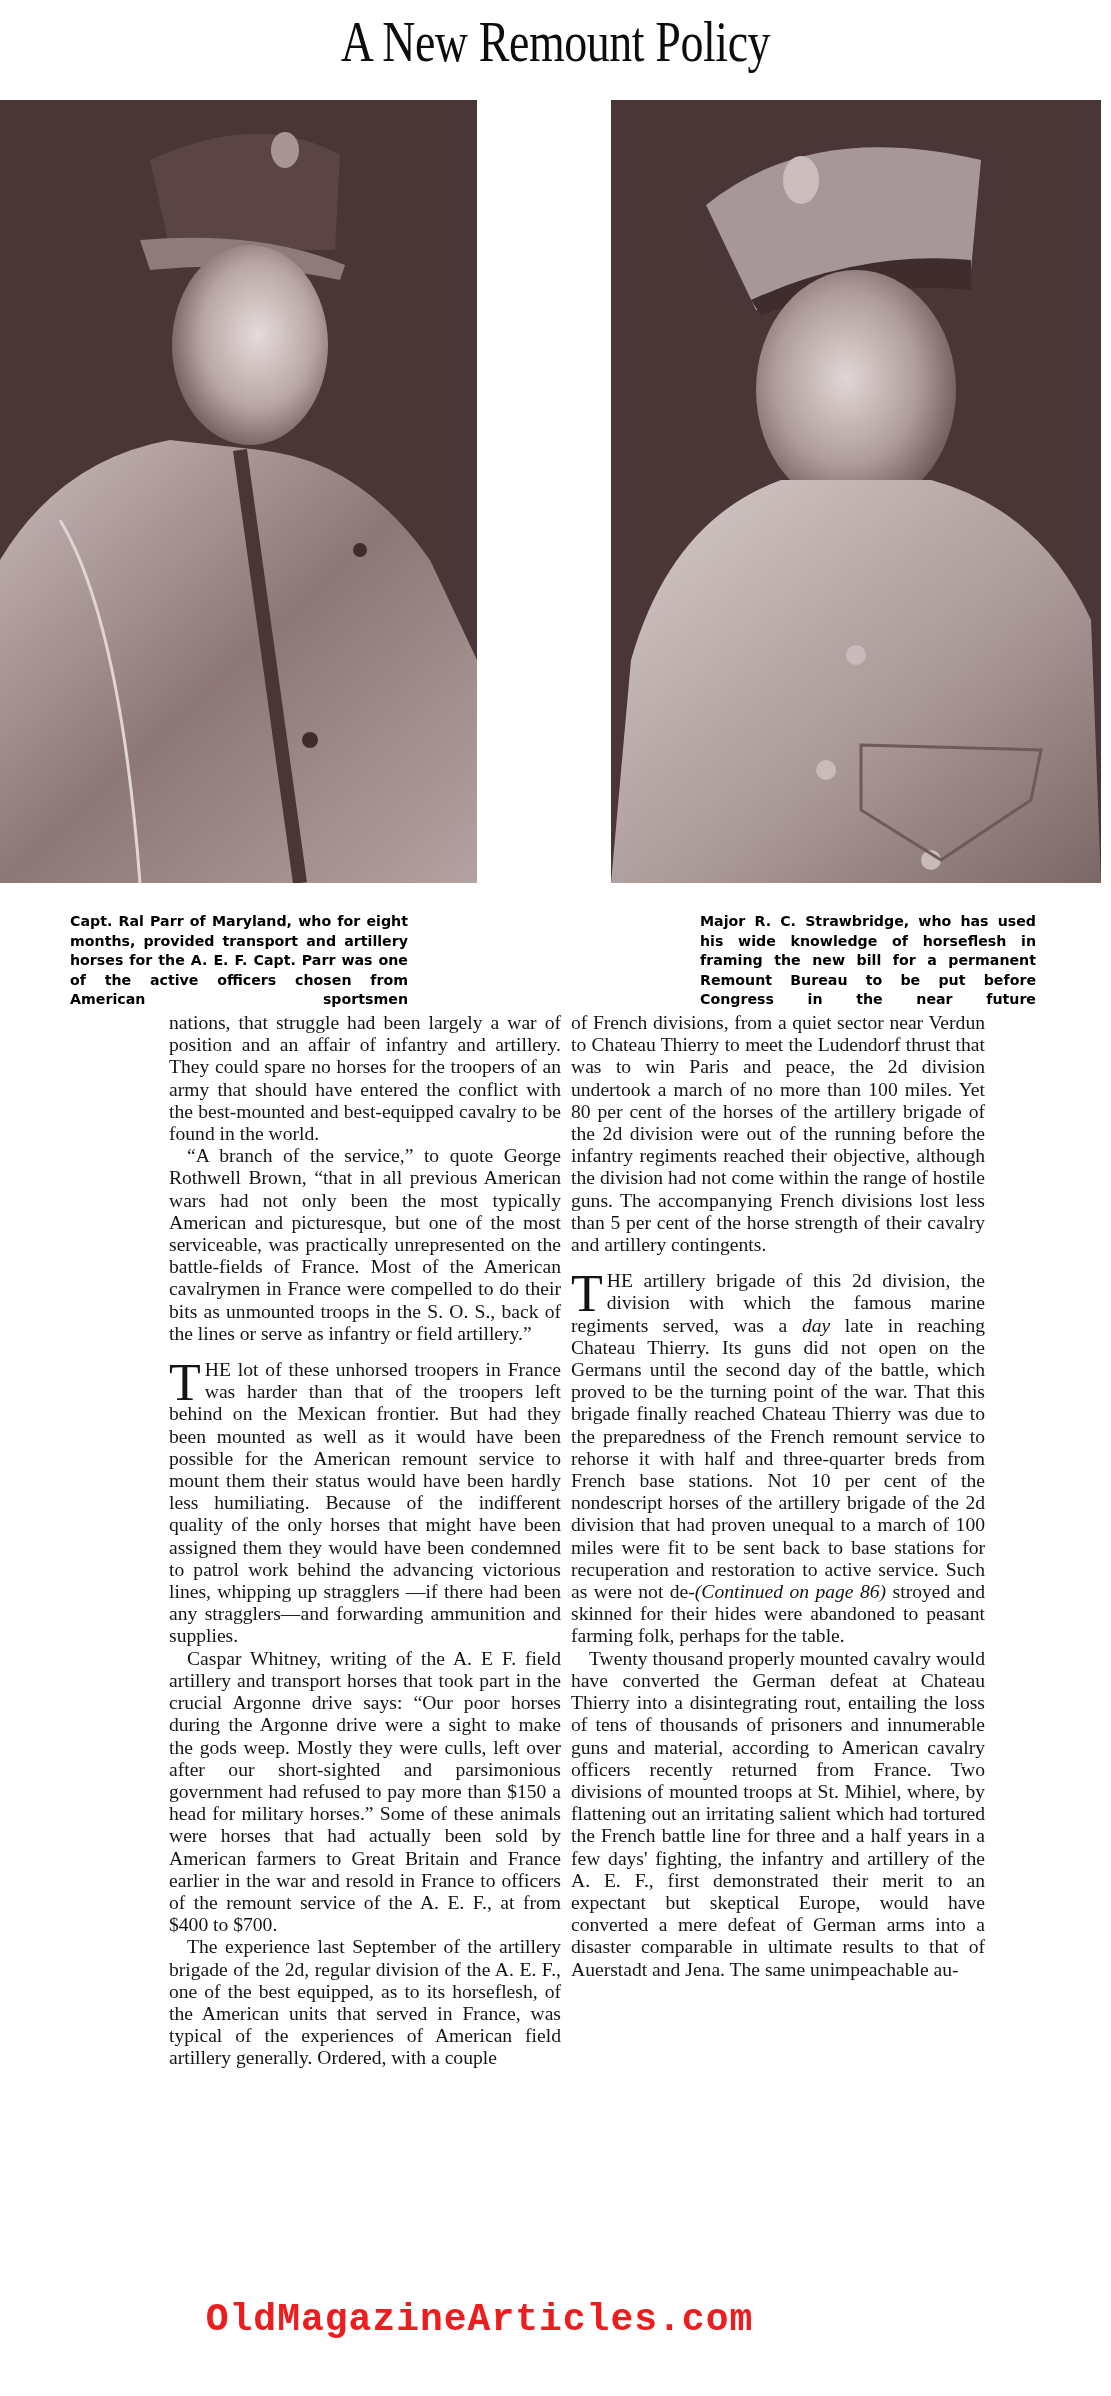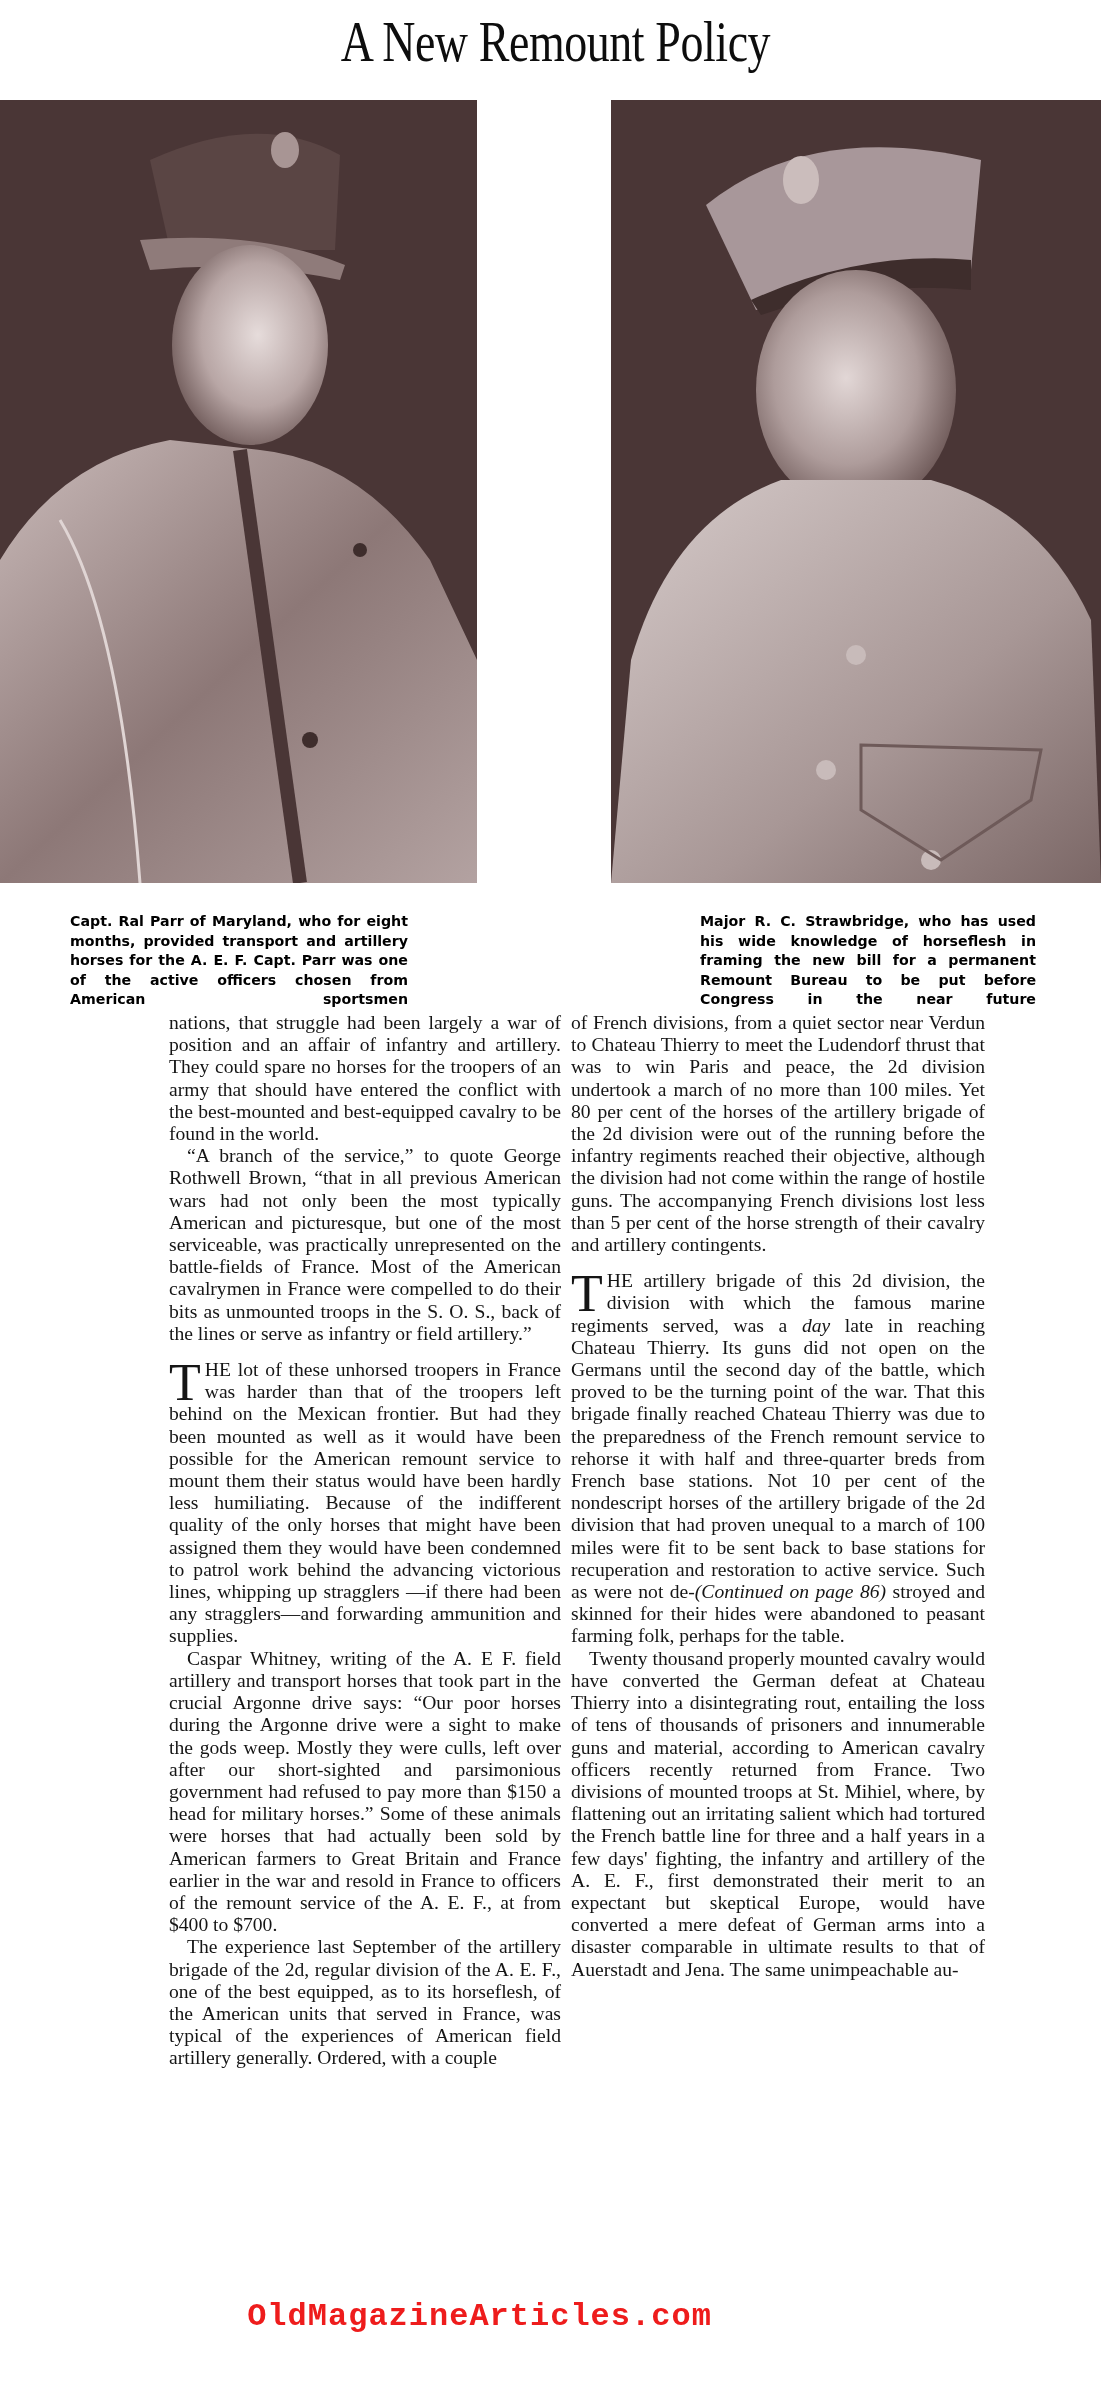--- a/index.html
+++ b/index.html
@@ -18,21 +18,21 @@
 
   .col { position:absolute; top:1012px; font-size:19.6px; line-height:22.2px; color:#151515; }
   .col.left { left:141px; width:392px;margin-left:28px; }
   .col.right { left:563px; width:414px;margin-left:8px; }
   .col p { margin:0; text-align:justify; text-indent:18px; hyphens:none; }
   .col p.noindent { text-indent:0; }
   .col p.gap { margin-top:14px; }
   .dropcap { float:left; font-size:52px; line-height:40px; margin:4px 4px -2px 0; font-weight:normal; }
   .ital { font-style:italic; }
 
-  .watermark { position:absolute; top:2298px; left:0; width:959px; text-align:center; font-family:"Liberation Mono","DejaVu Sans Mono",monospace; font-size:32px; color:#ee1c1c; letter-spacing:1px; font-weight:bold; }
+  .watermark { position:absolute; top:2298px; left:0; width:959px; text-align:center; font-family:"Liberation Mono","DejaVu Sans Mono",monospace; font-size:38px; color:#ee1c1c; letter-spacing:1px; font-weight:bold; }
 </style>
 </head>
 <body>
 
 <div class="title">A New Remount Policy</div>
 
 <div class="photo left">
   <svg viewBox="0 0 477 783" preserveAspectRatio="none">
     <defs>
       <radialGradient id="faceL" cx="0.55" cy="0.45" r="0.6">

